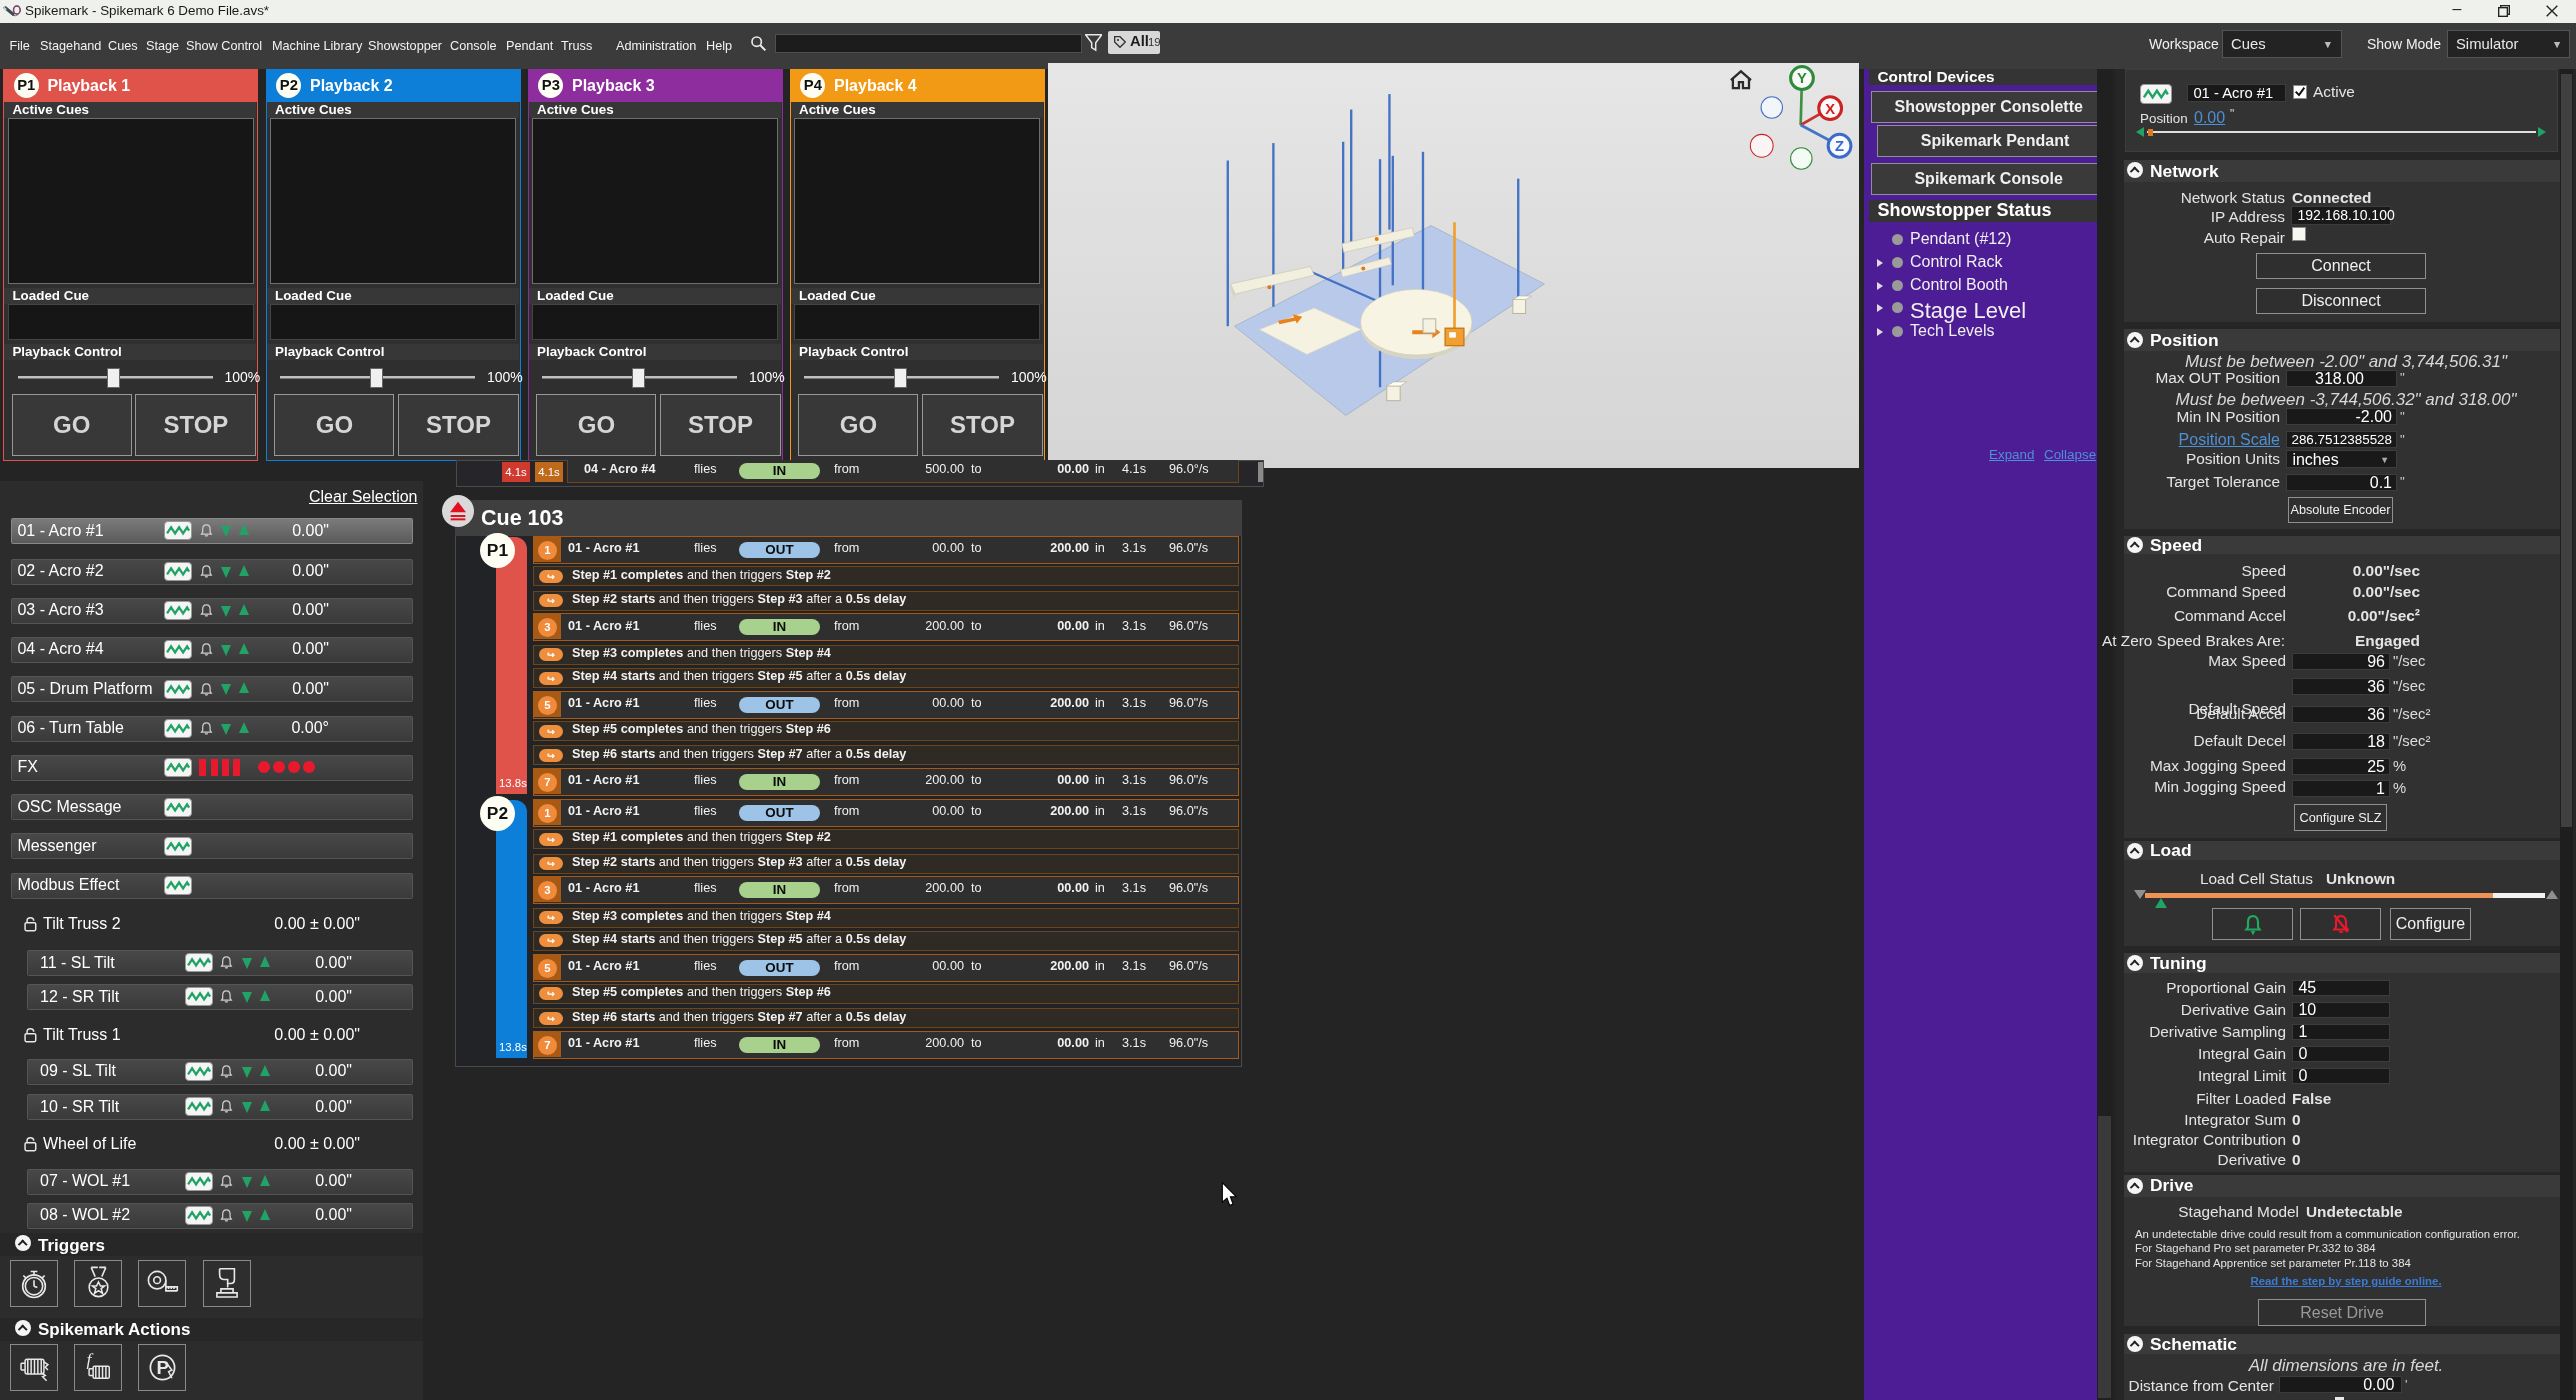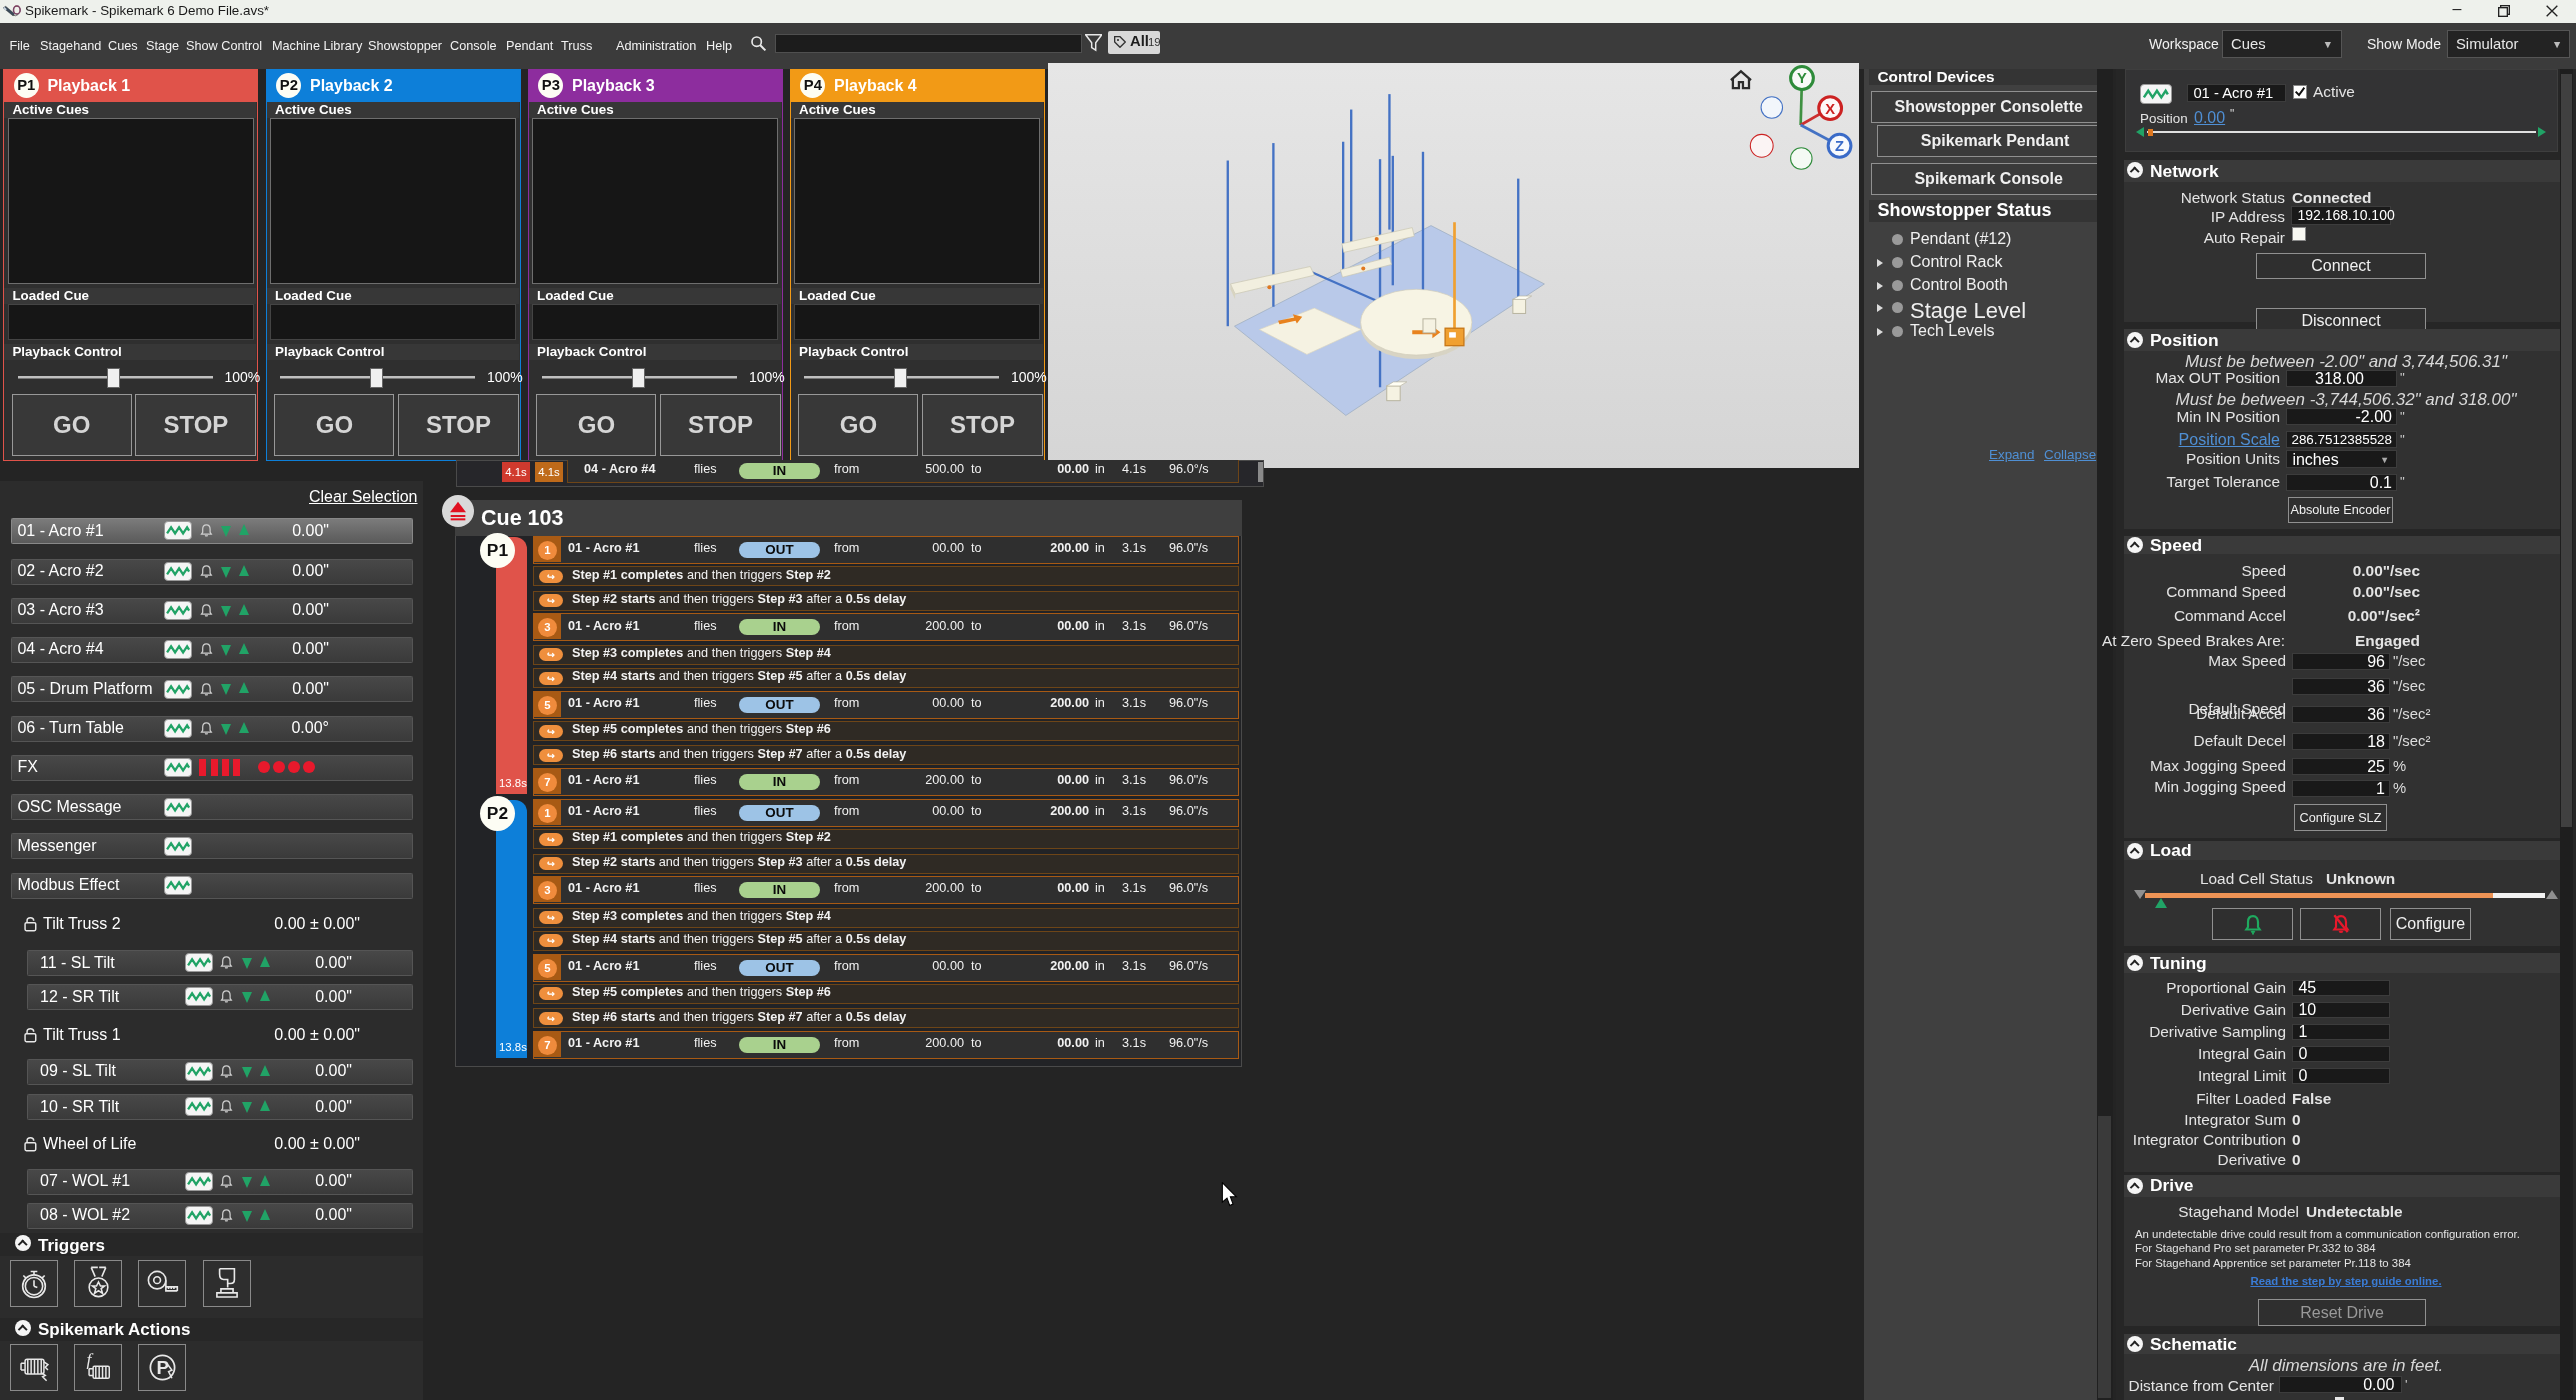--- a/index.html
+++ b/index.html
@@ -229,21 +229,21 @@
   <circle cx="1124" cy="22" r="17" fill="#f8faf8" stroke="#2e8b3a" stroke-width="4.5"></circle>
   <text x="1124" y="30" font-size="22" font-weight="bold" fill="#2e8b3a" text-anchor="middle" font-family="Liberation Sans">Y</text>
   <circle cx="1166" cy="67" r="17" fill="#fdf8f8" stroke="#cc2222" stroke-width="4.5"></circle>
   <text x="1166" y="75" font-size="22" font-weight="bold" fill="#cc2222" text-anchor="middle" font-family="Liberation Sans">X</text>
   <circle cx="1180" cy="123" r="17" fill="#f8fafd" stroke="#3a6bc8" stroke-width="4.5"></circle>
   <text x="1180" y="131" font-size="22" font-weight="bold" fill="#3a6bc8" text-anchor="middle" font-family="Liberation Sans">Z</text>
   <circle cx="1079" cy="66" r="16" fill="#f2f6fb" stroke="#4472c4" stroke-width="1.6"></circle>
   <circle cx="1064" cy="123" r="17" fill="#fbf4f4" stroke="#cc2222" stroke-width="1.6"></circle>
   <circle cx="1123" cy="142" r="16" fill="#f4faf4" stroke="#2e8b3a" stroke-width="1.6"></circle>
 </svg>
-<div class="abs" id="ctrlcol" style="left:1864px;top:69px;width:247px;height:1332px;background:#404040;">
+<div class="abs" id="ctrlcol" style="left:1864px;top:69px;width:247px;height:1332px;background:#4c1d95;">
  <div class="sechead" style="left:5.4px;top:0;width:238px;height:16px;background:#343434;font-size:15.4px;">Control Devices</div>
  <div class="sbtn b" style="left:6.7px;top:21.5px;width:236px;height:32px;background:#3a3a3a;">Showstopper Consolette</div>
  <div class="sbtn b" style="left:13px;top:56px;width:236px;height:32px;background:#3a3a3a;">Spikemark Pendant</div>
  <div class="sbtn b" style="left:6.7px;top:94px;width:236px;height:32px;background:#3a3a3a;">Spikemark Console</div>
  <div class="sechead" style="left:5.4px;top:131px;width:238px;height:21.5px;background:#343434;font-size:18px;line-height:21.5px;">Showstopper Status</div>
  <div class="abs" style="left:28px;top:165px;width:11.4px;height:11.4px;border-radius:50%;background:#9a9a9a;"></div>
  <div class="abs tx" style="left:46px;top:161px;font-size:16px;">Pendant (#12)</div>
  <div class="abs" style="left:12.7px;top:190px;width:0;height:0;border-left:6px solid #ddd;border-top:4px solid transparent;border-bottom:4px solid transparent;"></div>
  <div class="abs" style="left:28px;top:188px;width:11.4px;height:11.4px;border-radius:50%;background:#9a9a9a;"></div>
  <div class="abs tx" style="left:46px;top:184px;font-size:16px;">Control Rack</div>
@@ -760,21 +760,21 @@
 <div class="shead" style="left:2124px;top:160px;height:22px;"></div>
 <div class="chevcirc abs" style="left:2127px;top:162px;"></div>
 <div class="abs b" style="left:2150px;top:160px;height:22px;line-height:22px;font-size:17.4px;color:#fff;">Network</div>
 <div class="lbl lblr" style="left:2113px;top:188px;width:172px;">Network Status</div>
 <div class="lbl b" style="left:2292px;top:188px;">Connected</div>
 <div class="lbl lblr" style="left:2113px;top:207px;width:172px;">IP Address</div>
 <div class="inbox" style="left:2291px;top:206px;width:100px;height:19px;line-height:17.4px;padding-left:5.4px;font-size:14px;">192.168.10.100</div>
 <div class="lbl lblr" style="left:2113px;top:228px;width:172px;">Auto Repair</div>
 <div class="abs" style="left:2292px;top:227px;width:14px;height:14px;background:#f8f8f2;border:0.7px solid #888;"></div>
 <div class="sbtn" style="left:2256px;top:253px;width:170px;height:25.5px;">Connect</div>
-<div class="sbtn" style="left:2256px;top:288px;width:170px;height:25.5px;margin-top:20px;">Disconnect</div>
+<div class="sbtn" style="left:2256px;top:288px;width:170px;height:25.5px;">Disconnect</div>
 <div class="abs" style="left:2124px;top:351px;width:444px;height:178px;background:#313131;"></div>
 <div class="shead" style="left:2124px;top:329px;height:22px;"></div>
 <div class="chevcirc abs" style="left:2127px;top:332px;"></div>
 <div class="abs b" style="left:2150px;top:329px;height:22px;line-height:22px;font-size:17.4px;color:#fff;">Position</div>
 <div class="abs" style="left:2124px;top:352px;width:444px;text-align:center;font-size:17px;font-style:italic;color:#d8d8d8;">Must be between -2.00" and 3,744,506.31"</div>
 <div class="lbl lblr" style="left:2147px;top:368px;width:133px;">Max OUT Position</div>
 <div class="inbox" style="left:2286px;top:370px;width:111px;height:17.4px;line-height:16px;padding-right:4px;font-size:16px;text-align:center;">318.00</div>
 <div class="abs" style="left:2400px;top:370px;font-size:13.4px;color:#ccc;">"</div>
 <div class="abs" style="left:2124px;top:390px;width:444px;text-align:center;font-size:17px;font-style:italic;color:#d8d8d8;">Must be between -3,744,506.32" and 318.00"</div>
 <div class="lbl lblr" style="left:2147px;top:407px;width:133px;">Min IN Position</div>

